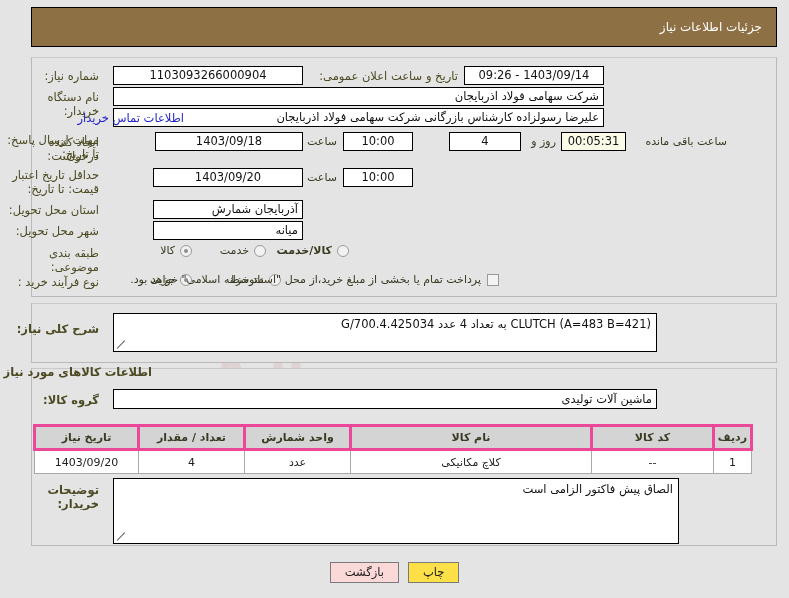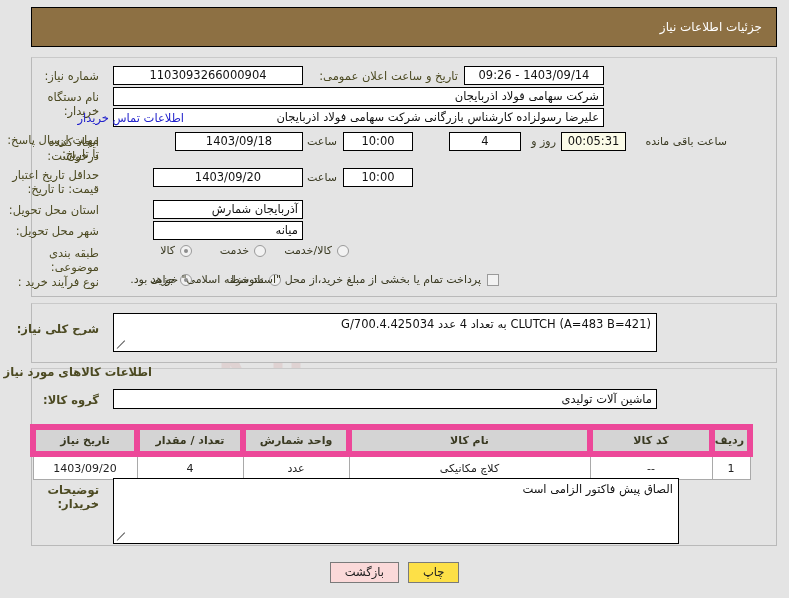--- a/index.html
+++ b/index.html
@@ -194,21 +194,21 @@
 
   
   .tbl {
     position: absolute;
     border-collapse: collapse;
     font-size: 11px;
     table-layout: fixed;
   }
   .tbl th {
     background: #d4d4d4;
-    border: 6px solid #ec4899;
+    border: 3px solid #ec4899;
     color: #3a3a22;
     font-weight: bold;
     height: 21px;
     font-size: 11px;
     padding: 0 3px;
   }
   .tbl td {
     background: #ffffff;
     border: 1px solid #a9a9a9;
     color: #222;
@@ -266,21 +266,21 @@
   <div class="inp" style="right:185px; top:66px; width:140px;">1403/09/14 - 09:26</div>
 
   <div class="lbl" style="right:690px; top:90px; width:88px;">نام دستگاه خریدار:</div>
   <div class="inp rtl-right" style="right:185px; top:87px; width:491px;">شرکت سهامی فولاد اذربایجان</div>
 
   <div class="lbl" style="right:690px; top:111px; width:92px;margin-top:24px;">ایجاد کننده درخواست:</div>
   <div class="inp rtl-right" style="right:185px; top:108px; width:491px;">علیرضا رسولزاده کارشناس بازرگانی شرکت سهامی فولاد اذربایجان</div>
   <a class="link" style="right:605px; top:111px;" href="#">اطلاعات تماس خریدار</a>
 
   <div class="lbl" style="right:690px; top:133px; width:92px;">مهلت ارسال پاسخ: تا تاریخ:</div>
-  <div class="inp" style="right:486px; top:132px; width:128px;">1403/09/18</div>
+  <div class="inp" style="right:486px; top:132px; width:148px;">1403/09/18</div>
   <div class="plain" style="right:452px; top:135px;">ساعت</div>
   <div class="inp" style="right:376px; top:132px; width:70px;">10:00</div>
   <div class="inp" style="right:268px; top:132px; width:72px;">4</div>
   <div class="plain" style="right:233px; top:135px;">روز و</div>
   <div class="inp yellowish" style="right:163px; top:132px; width:65px;">00:05:31</div>
   <div class="plain" style="right:62px; top:135px;">ساعت باقی مانده</div>
 
   <div class="lbl" style="right:690px; top:168px; width:92px;">حداقل تاریخ اعتبار قیمت: تا تاریخ:</div>
   <div class="inp" style="right:486px; top:168px; width:150px;">1403/09/20</div>
   <div class="plain" style="right:452px; top:171px;">ساعت</div>
@@ -294,21 +294,21 @@
 
   <div class="lbl" style="right:690px; top:246px; width:100px;">طبقه بندی موضوعی:</div>
   <div class="radio-wrap" style="right:597px; top:244px;">
     <span class="radio on"></span>
     <span>کالا</span>
   </div>
   <div class="radio-wrap" style="right:523px; top:244px;">
     <span class="radio"></span>
     <span>خدمت</span>
   </div>
-  <div class="radio-wrap" style="right:440px; top:244px;">
+  <div class="radio-wrap" style="right:440px; top:244px;font-weight:bold;">
     <span class="radio"></span>
     <span>کالا/خدمت</span>
   </div>
 
   <div class="lbl" style="right:690px; top:275px; width:100px;">نوع فرآیند خرید :</div>
   <div class="radio-wrap" style="right:597px; top:273px;">
     <span class="radio on"></span>
     <span>جزیی</span>
   </div>
   <div class="radio-wrap" style="right:508px; top:273px;">

